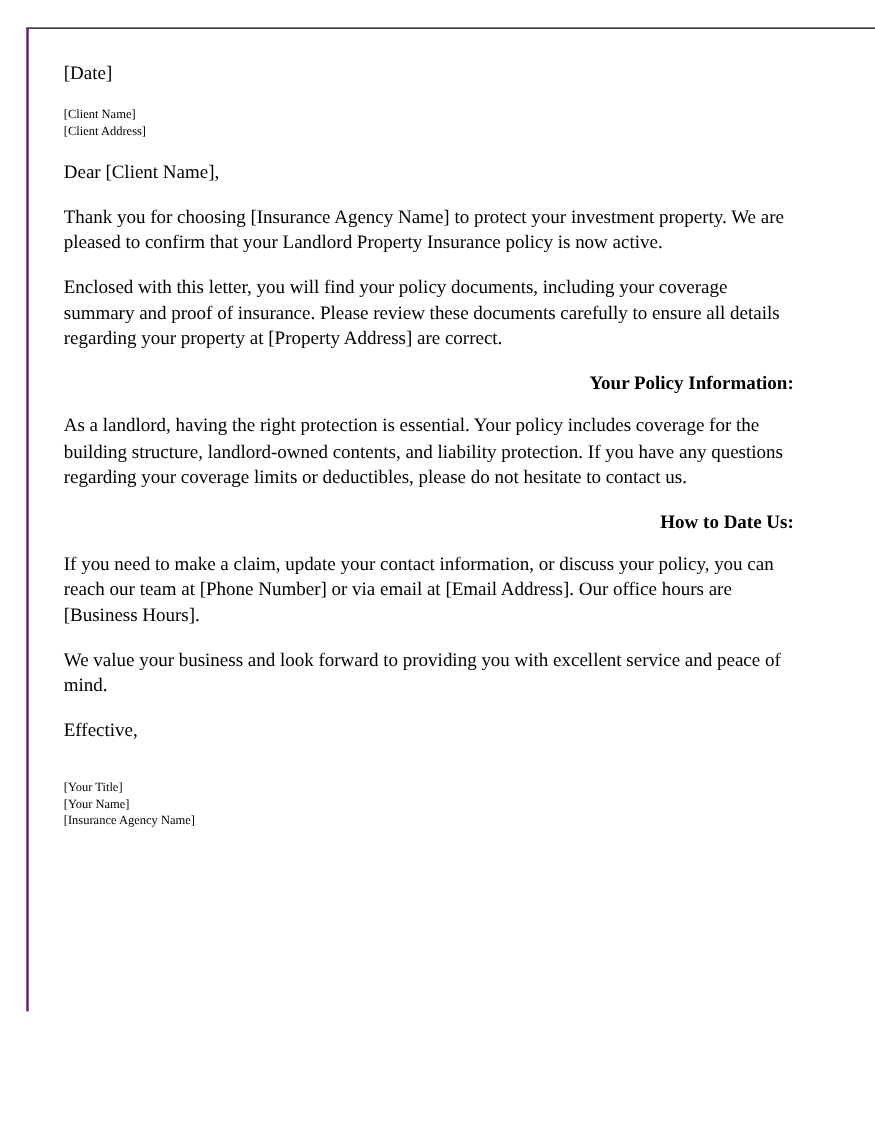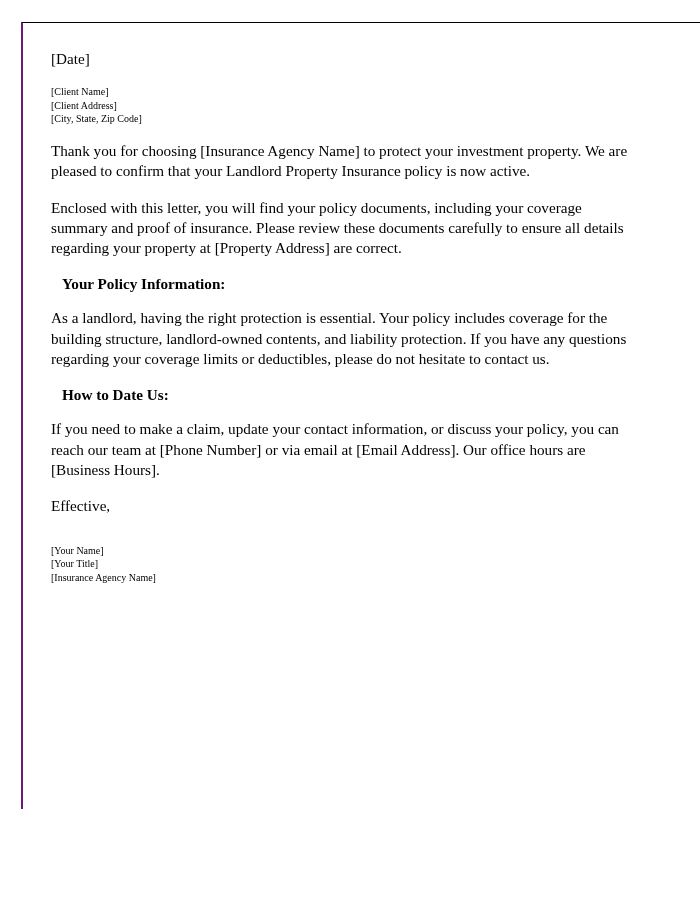--- a/index.html
+++ b/index.html
@@ -47,24 +47,25 @@
   }
   .blockline {
     margin: 0;
     font-size: 10px;
     line-height: 1.33;
   }
   .block {
     margin: 0 0 16px 0;
   }
   h3.heading {
-    margin: 0 0 14px 11px;
+    margin: 0 0 14px 0;
     font-size: 15.2px;
     line-height: 1.33;
     font-weight: bold;
+    text-align: right;
   }
   ul.bullets {
     margin: 0 0 16px 0;
     padding-left: 38px;
     list-style-type: disc;
   }
   ul.bullets li {
     font-size: 15.2px;
     line-height: 1.38;
     margin: 0;
@@ -76,44 +77,45 @@
 
 <div class="page">
   <div class="sheet">
     <div class="content">
 
       <p>[Date]</p>
 
       <div class="block">
         <div class="blockline">[Client Name]</div>
         <div class="blockline">[Client Address]</div>
-        <div class="blockline">[City, State, Zip Code]</div>
       </div>
 
 
+      <p>Dear [Client Name],</p>
 
       <p>Thank you for choosing [Insurance Agency Name] to protect your investment property. We are pleased to confirm that your Landlord Property Insurance policy is now active.</p>
 
       <p>Enclosed with this letter, you will find your policy documents, including your coverage summary and proof of insurance. Please review these documents carefully to ensure all details regarding your property at [Property Address] are correct.</p>
 
       <h3 class="heading">Your Policy Information:</h3>
 
 
       <p>As a landlord, having the right protection is essential. Your policy includes coverage for the building structure, landlord-owned contents, and liability protection. If you have any questions regarding your coverage limits or deductibles, please do not hesitate to contact us.</p>
 
       <h3 class="heading">How to Date Us:</h3>
 
       <p>If you need to make a claim, update your contact information, or discuss your policy, you can reach our team at [Phone Number] or via email at [Email Address]. Our office hours are [Business Hours].</p>
 
+      <p>We value your business and look forward to providing you with excellent service and peace of mind.</p>
 
       <p>Effective,</p>
 
       <div class="spacer-lg"></div>
 
       <div class="block">
+        <div class="blockline">[Your Title]</div>
         <div class="blockline">[Your Name]</div>
-        <div class="blockline">[Your Title]</div>
         <div class="blockline">[Insurance Agency Name]</div>
       </div>
 
     </div>
   </div>
 </div>
 
 </body></html>

